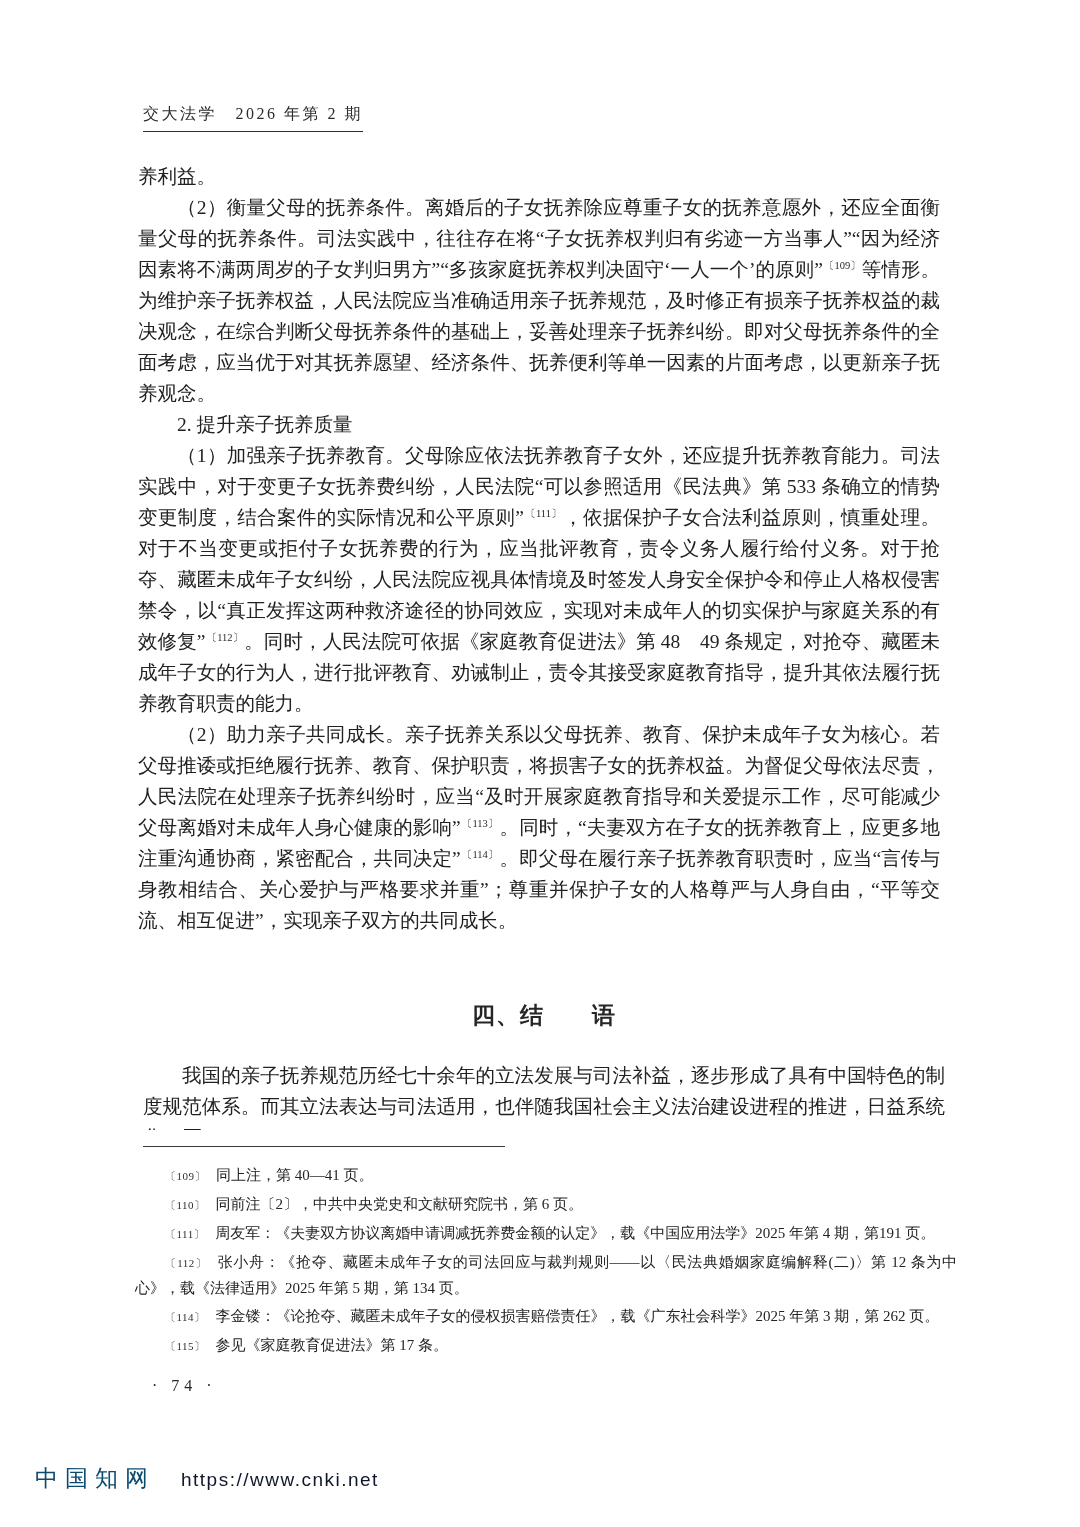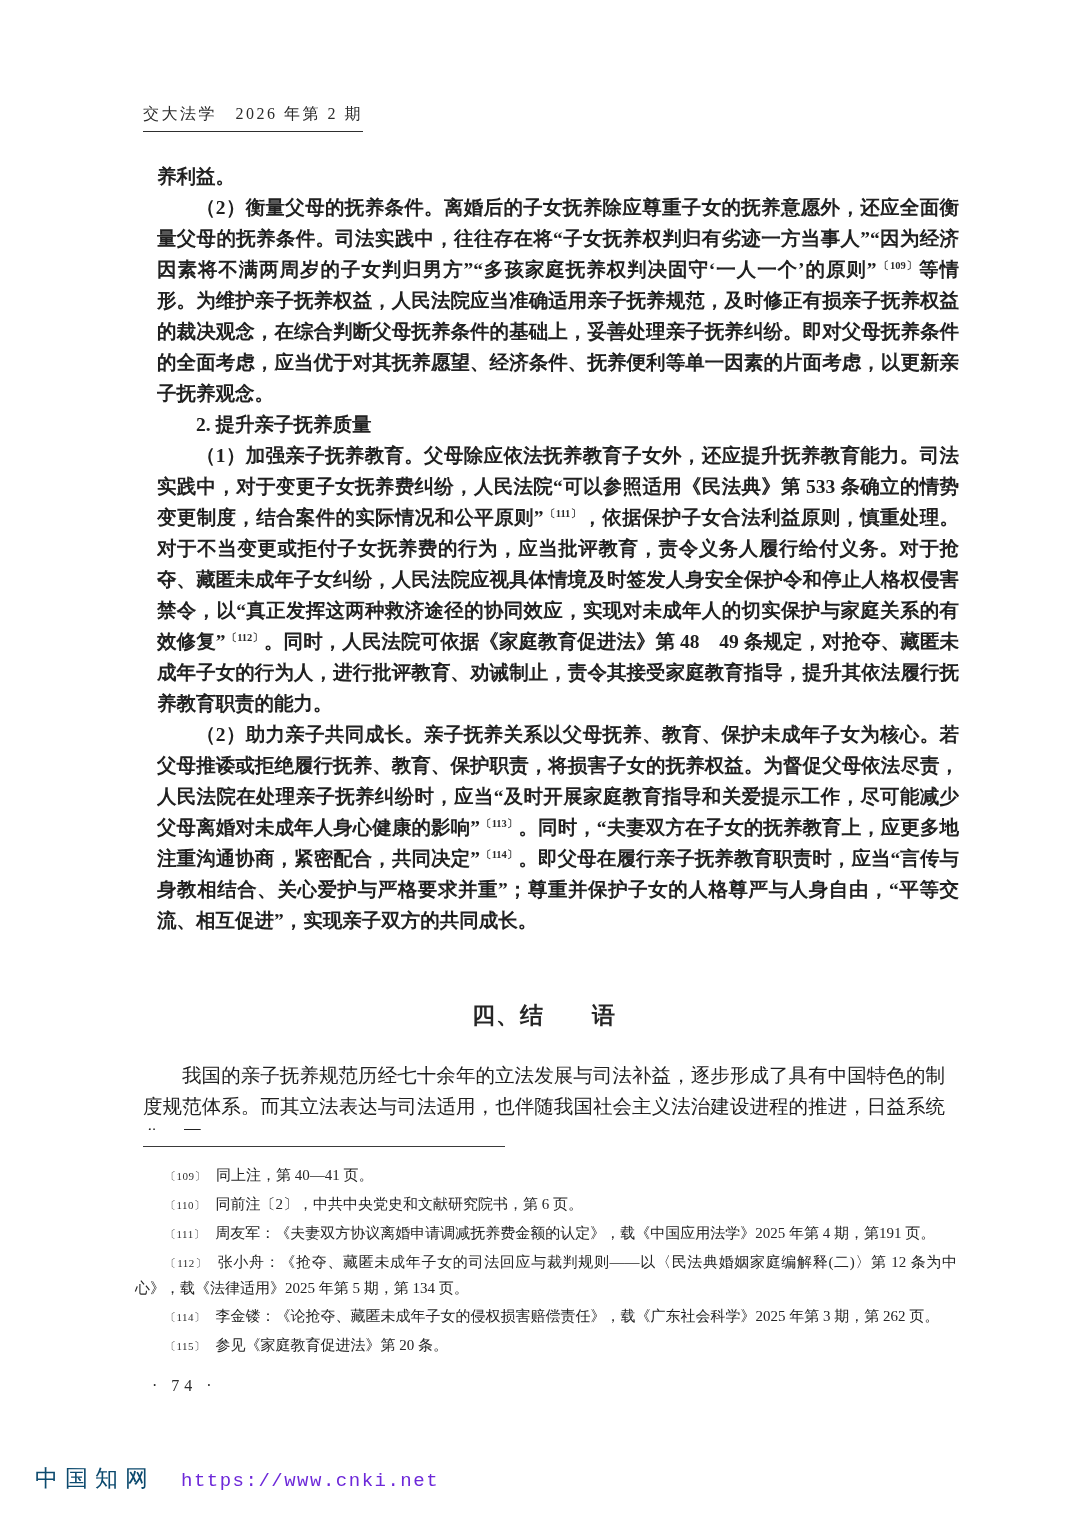--- a/index.html
+++ b/index.html
@@ -17,25 +17,24 @@
   .header-text{
     display:inline-block;
     font-size:16px;
     letter-spacing:2.5px;
     color:#2b2b2b;
     padding-bottom:6px;
     border-bottom:1.5px solid #2e2e2e;
   }
   
   .body-text{
-    position:absolute;left:157px;top:161px;width:802px;
+    position:absolute;left:138px;top:161px;width:802px;
     max-height:838px;overflow:hidden;
     font-size:19.5px;line-height:31px;
     text-align:justify;
-    font-weight:bold;
   }
   .para{margin:0;text-indent:2em;}
   .para.no-indent{text-indent:0;}
   sup.fnref{
     font-size:10.5px;
     vertical-align:super;
     line-height:0;
     letter-spacing:0;
     margin:0 1px;
     color:#2a2a2a;
@@ -77,22 +76,22 @@
   .page-number{
     position:absolute;left:152px;top:1377px;
     font-size:16px;letter-spacing:5px;color:#2a2a2a;
   }
   
   .watermark{position:absolute;left:35px;top:1463px;white-space:nowrap;}
   .wm-name{
     font-size:23px;color:#0c4a6e;letter-spacing:7px;
   }
   .wm-url{
-    font-family:Liberation Mono, monospace;
-    font-size:19px;color:#6d28d9;letter-spacing:1.5px;
+    font-family:Liberation Sans, sans-serif;
+    font-size:19px;color:#0f172a;letter-spacing:1.5px;
     margin-left:22px;
   }
 </style>
 </head>
 <body>
 
 <div class="page">
 
   <div class="header">
     <span class="header-text">交大法学　2026 年第 2 期</span>
@@ -113,21 +112,21 @@
     </div>
 
   <div class="fn-sep"></div>
 
   <div class="footnotes" id="footnotes">
       <p class="fn"><span class="fn-marker">〔109〕</span><span>同上注，第 40—41 页。</span></p>
       <p class="fn"><span class="fn-marker">〔110〕</span><span>同前注〔2〕，中共中央党史和文献研究院书，第 6 页。</span></p>
       <p class="fn"><span class="fn-marker">〔111〕</span><span>周友军：《夫妻双方协议离婚申请调减抚养费金额的认定》，载《中国应用法学》2025 年第 4 期，第191 页。</span></p>
       <p class="fn"><span class="fn-marker">〔112〕</span><span>张小舟：《抢夺、藏匿未成年子女的司法回应与裁判规则——以〈民法典婚姻家庭编解释(二)〉第 12 条为中心》，载《法律适用》2025 年第 5 期，第 134 页。</span></p>
       <p class="fn"><span class="fn-marker">〔114〕</span><span>李金镂：《论抢夺、藏匿未成年子女的侵权损害赔偿责任》，载《广东社会科学》2025 年第 3 期，第 262 页。</span></p>
-      <p class="fn"><span class="fn-marker">〔115〕</span><span>参见《家庭教育促进法》第 20 条。</span></p>
+      <p class="fn"><span class="fn-marker">〔115〕</span><span>参见《家庭教育促进法》第 17 条。</span></p>
     </div>
 
   <div class="page-number">· 74 ·</div>
 
   <div class="watermark">
     <span class="wm-name">中国知网</span>
     <span class="wm-url">https://www.cnki.net</span>
   </div>
 
 </div>

